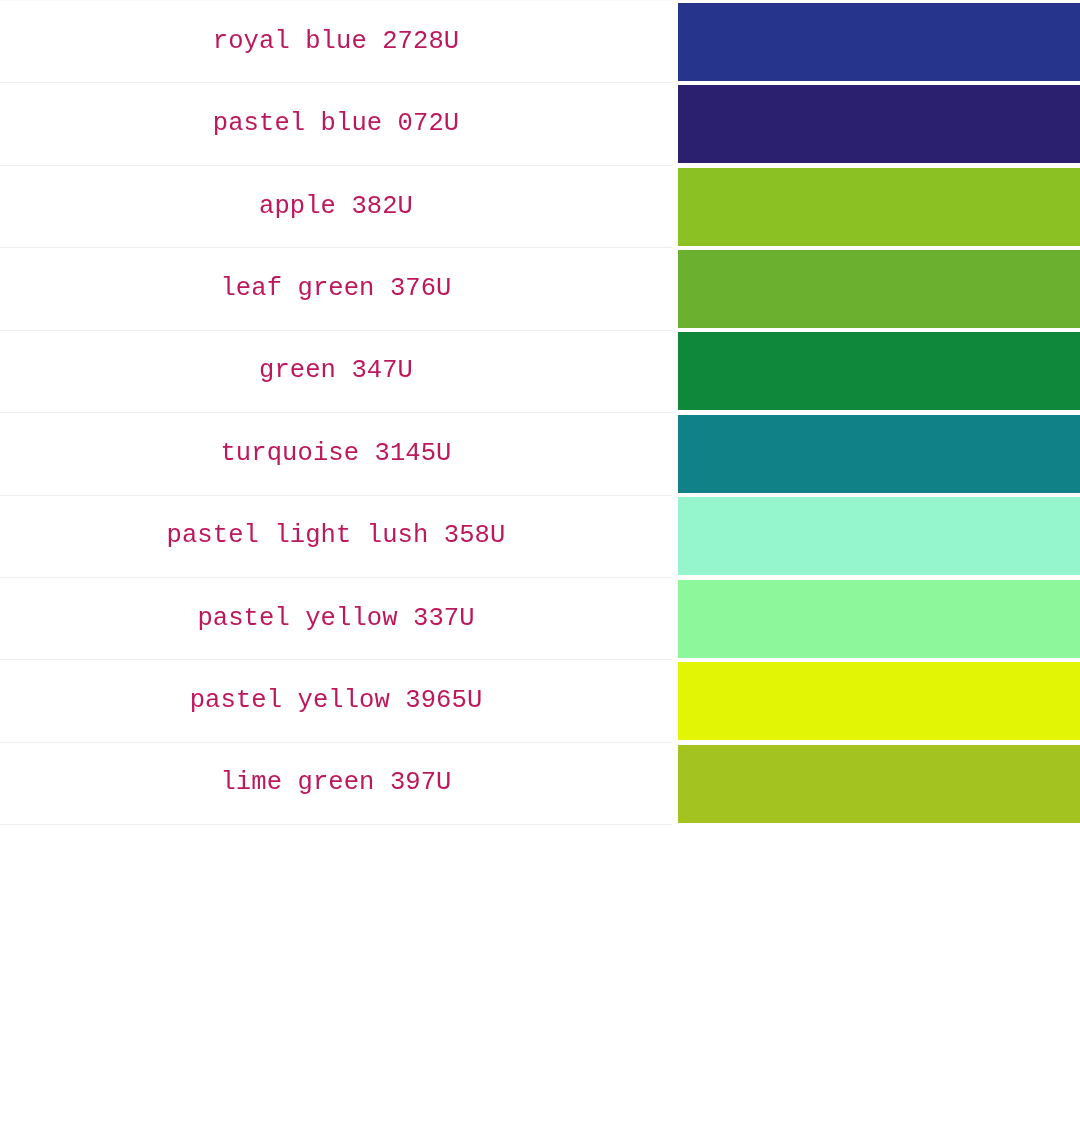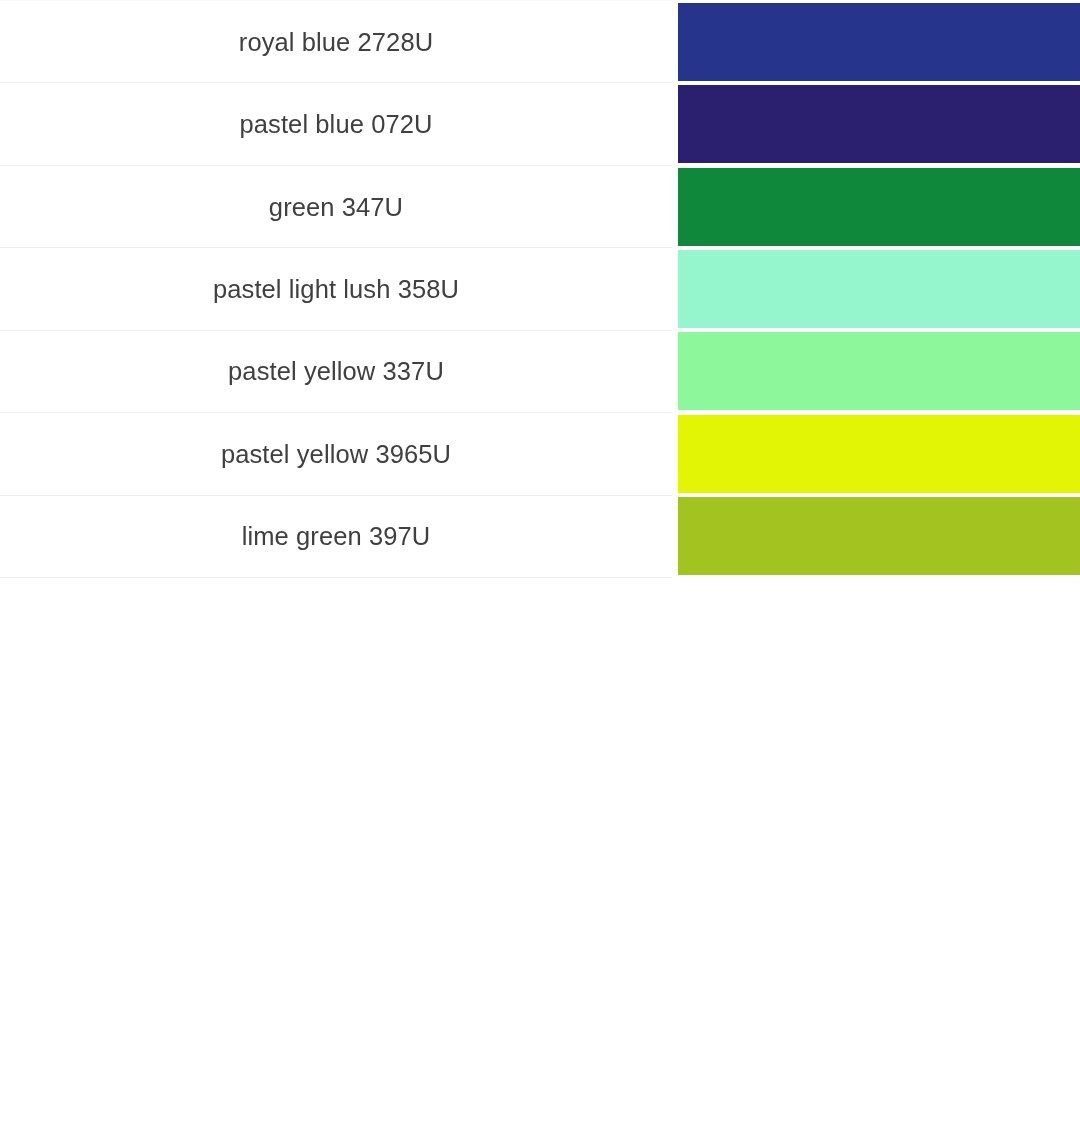--- a/index.html
+++ b/index.html
@@ -26,24 +26,25 @@
     width: 672px;
     border-bottom: 1px solid #eeeeee;
     border-top: 1px solid #fbfbfb;
     text-align: center;
     vertical-align: middle;
     background: #ffffff;
     padding: 0;
   }
   .name-text {
     font-size: 25.5px;
-    color: #404040;
+    color: #be185d;
     line-height: 1.1;
     display: block;
     letter-spacing: 0.1px;
+    font-family: Liberation Mono, monospace;
   }
   .color-cell {
     width: 408px;
     padding: 0;
     background: #ffffff;
     vertical-align: middle;
   }
   .color-chip {
     display: block;
     margin-left: 6px;
@@ -67,24 +68,48 @@
       <tr class="swatch-row">
         <td class="name-cell">
           <span class="name-text">pastel blue 072U</span>
         </td>
         <td class="color-cell">
           <span class="color-chip" style="background-color: rgb(43, 32, 112);"></span>
         </td>
       </tr>
       <tr class="swatch-row">
         <td class="name-cell">
+          <span class="name-text">apple 382U</span>
+        </td>
+        <td class="color-cell">
+          <span class="color-chip" style="background-color: rgb(140, 193, 36);"></span>
+        </td>
+      </tr>
+      <tr class="swatch-row">
+        <td class="name-cell">
+          <span class="name-text">leaf green 376U</span>
+        </td>
+        <td class="color-cell">
+          <span class="color-chip" style="background-color: rgb(108, 176, 48);"></span>
+        </td>
+      </tr>
+      <tr class="swatch-row">
+        <td class="name-cell">
           <span class="name-text">green 347U</span>
         </td>
         <td class="color-cell">
           <span class="color-chip" style="background-color: rgb(16, 136, 60);"></span>
+        </td>
+      </tr>
+      <tr class="swatch-row">
+        <td class="name-cell">
+          <span class="name-text">turquoise 3145U</span>
+        </td>
+        <td class="color-cell">
+          <span class="color-chip" style="background-color: rgb(16, 129, 134);"></span>
         </td>
       </tr>
       <tr class="swatch-row">
         <td class="name-cell">
           <span class="name-text">pastel light lush 358U</span>
         </td>
         <td class="color-cell">
           <span class="color-chip" style="background-color: rgb(149, 245, 205);"></span>
         </td>
       </tr>

